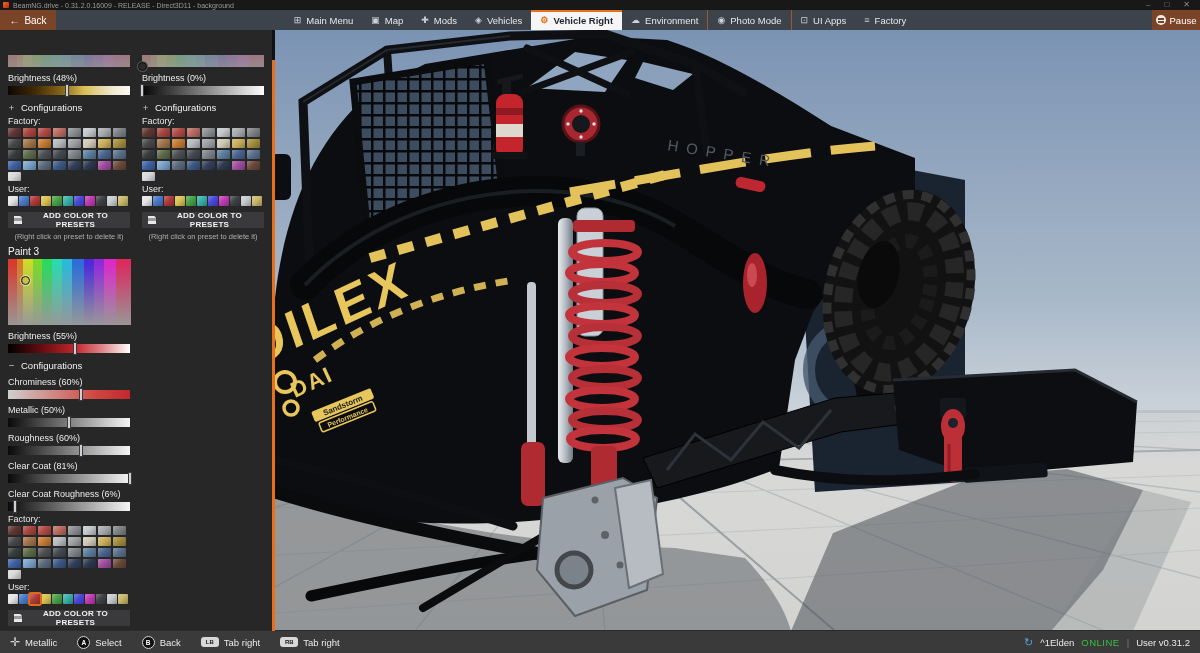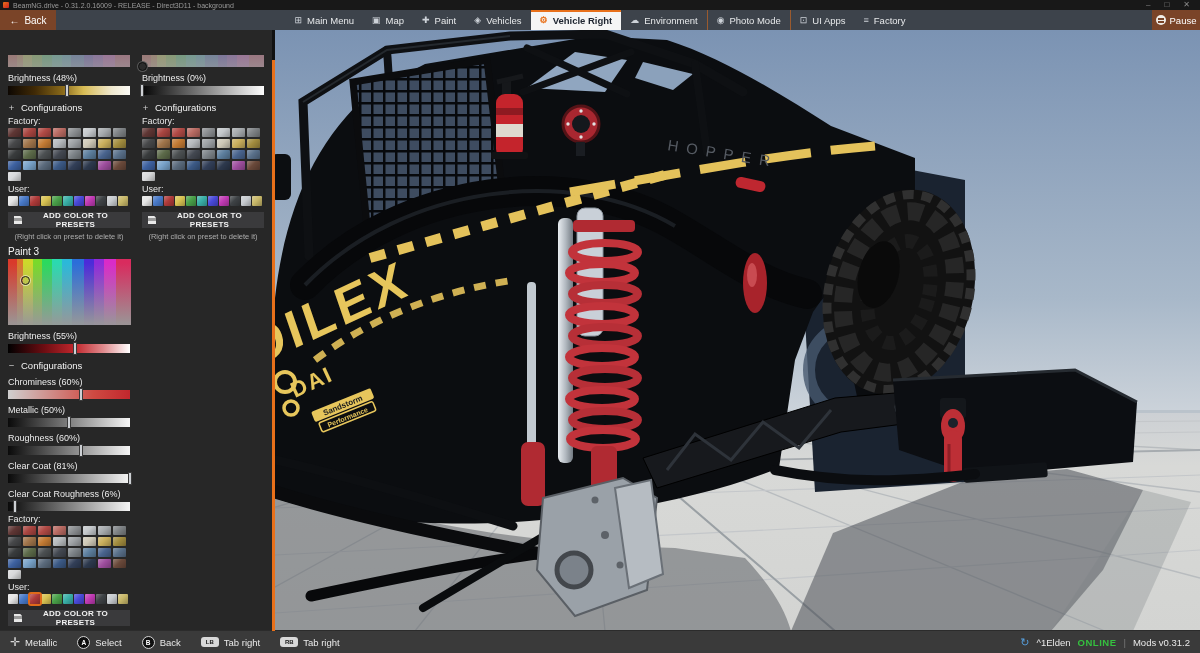--- a/index.html
+++ b/index.html
@@ -78,21 +78,21 @@
      display:flex;align-items:center;font-size:9.5px;color:#e9e9e9;}
   .hints{display:flex;align-items:center;gap:20px;padding-left:10px;}
   .hintitem{display:flex;align-items:center;gap:5px;}
   .dpad{color:#d8d8d8;font-size:12px;line-height:12px;}
   .btn-circle{width:11px;height:11px;border-radius:50%;background:#101010;border:1.5px solid #d4d4d4;
      color:#fff;font-size:6.5px;font-weight:bold;display:flex;align-items:center;justify-content:center;box-sizing:content-box;}
   .btn-shoulder{min-width:14px;height:10px;border-radius:3px;background:#d8d8d8;color:#151515;font-size:6px;
      font-weight:bold;display:flex;align-items:center;justify-content:center;padding:0 2px;}
   .statusgrp{margin-left:auto;display:flex;align-items:center;gap:7px;padding-right:10px;}
   .sync-ico{color:#57a0de;font-size:11px;}
-  .online{color:#35c03f;font-weight:bold;letter-spacing:.5px;}
+  .online{color:#35c03f;font-weight:normal;letter-spacing:.5px;}
   .statsep{color:#777;}
 </style>
 </head>
 <body>
 
 <div class="titlebar">
   <span class="app-logo"></span>
   <span>BeamNG.drive - 0.31.2.0.16009 - RELEASE - Direct3D11 - background</span>
   <span class="win-controls">
     <span>–</span>
@@ -110,21 +110,21 @@
       <div class="menu-item">
         <span class="mi-icon">⊞</span>
         <span>Main Menu</span>
       </div>
       <div class="menu-item">
         <span class="mi-icon">▣</span>
         <span>Map</span>
       </div>
       <div class="menu-item">
         <span class="mi-icon">✚</span>
-        <span>Paint</span>
+        <span>Mods</span>
       </div>
       <div class="menu-item">
         <span class="mi-icon">◈</span>
         <span>Vehicles</span>
       </div>
       <div class="menu-item active">
         <span class="mi-icon">⚙</span>
         <span>Vehicle Right</span>
       </div>
       <div class="menu-item">
@@ -598,15 +598,15 @@
       <div class="hintitem">
         <span class="btn-shoulder">RB</span>
         <span>Tab right</span>
       </div>
     </div>
   <div class="statusgrp">
     <span class="sync-ico">↻</span>
     <span>^1Elden</span>
     <span class="online">ONLINE</span>
     <span class="statsep">|</span>
-    <span>Mods v0.31.2</span>
+    <span>User v0.31.2</span>
   </div>
 </div>
 
 </body></html>

